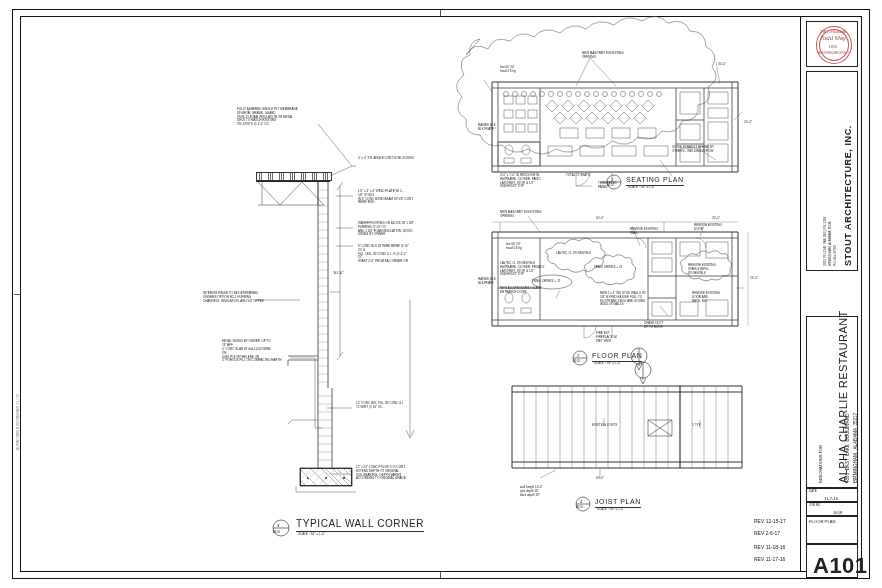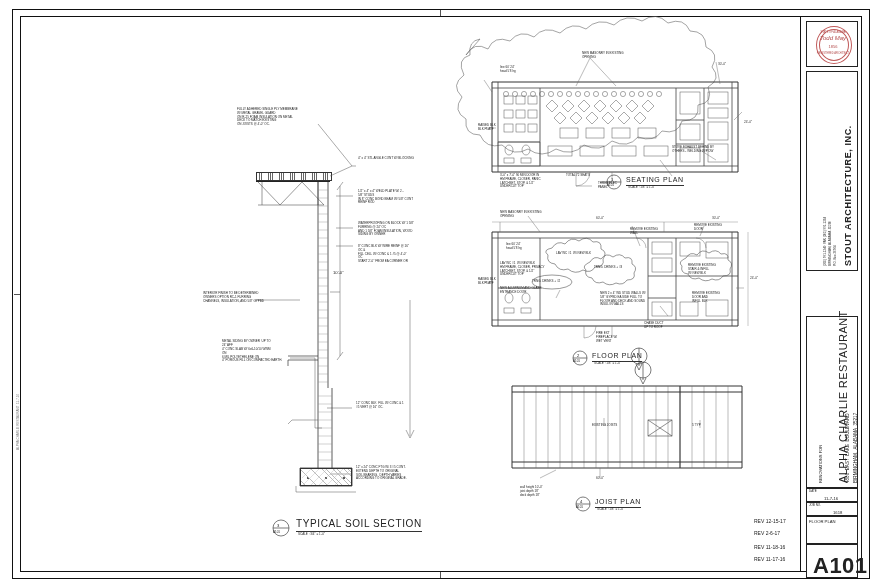--- a/index.html
+++ b/index.html
@@ -197,21 +197,21 @@
     <div class="txt t3" style="left:356px;top:402px;">12" CONC BLK  FILL W/ CONC &amp; 1
 #5 VERT @ 16" OC.</div>
     <div class="txt t3" style="left:356px;top:466px;">12" x 24" CONC FTG W/ 3 #5 CONT.
 EXTEND DEPTH TO ORIGINAL
 SOIL BEARING.  DEPTH VARIES
 ACCORDING TO ORIGINAL GRADE.</div>
     <div class="txt t4" style="left:333px;top:270px;">10'-0"</div>
 
     <div class="txt t4" style="left:277px;top:523px;">3</div>
     <div class="txt t3" style="left:273px;top:531px;">A101</div>
-    <div class="txt t10 ls ul" style="left:296px;top:518px;">TYPICAL SOIL SECTION</div>
+    <div class="txt t10 ls ul" style="left:296px;top:518px;">TYPICAL WALL CORNER</div>
     <div class="txt t3" style="left:298px;top:533px;">SCALE : 3/4" = 1'-0"</div>
   </div>
 
   <div>
     <svg width="882" height="588" style="pointer-events:none">
 
       <g stroke="#666" stroke-width="0.6" fill="none">
         <path d="M466,55 q8,-14 22,-6 q6,-14 22,-8 q10,-12 24,-4 q10,-12 26,-4 q12,-12 26,-4
                  q12,-12 28,-4 q12,-12 28,-4 q14,-10 26,2 q16,-6 22,8 q16,0 16,16
                  q14,6 6,20 q10,12 -4,20 q6,16 -10,18 q2,16 -16,16 q-4,14 -20,10

